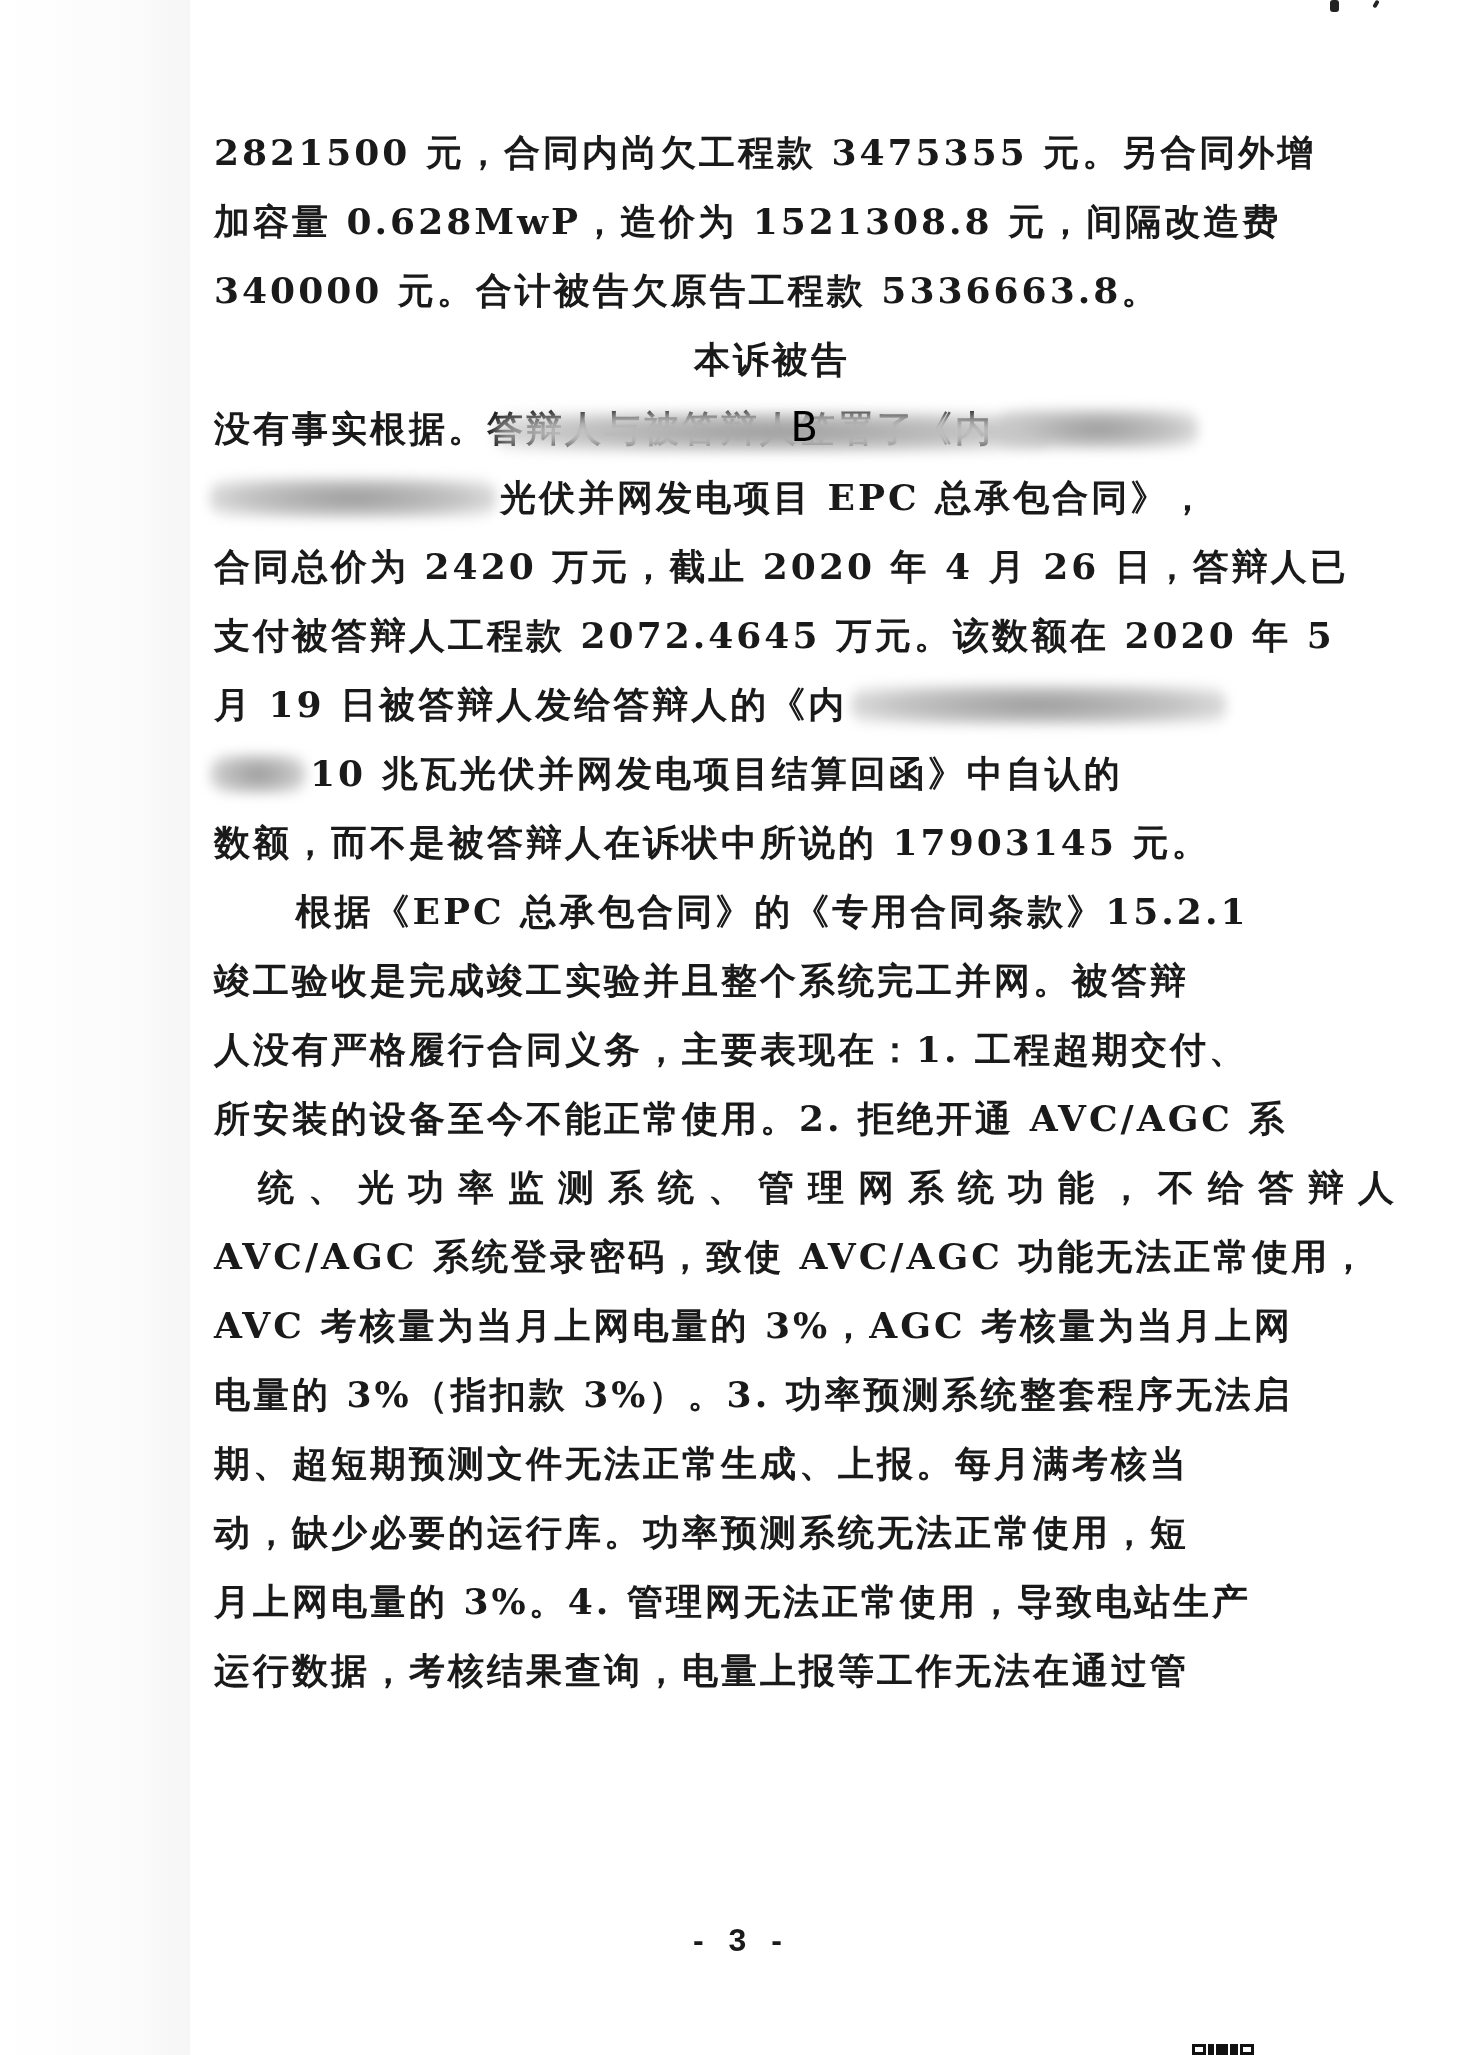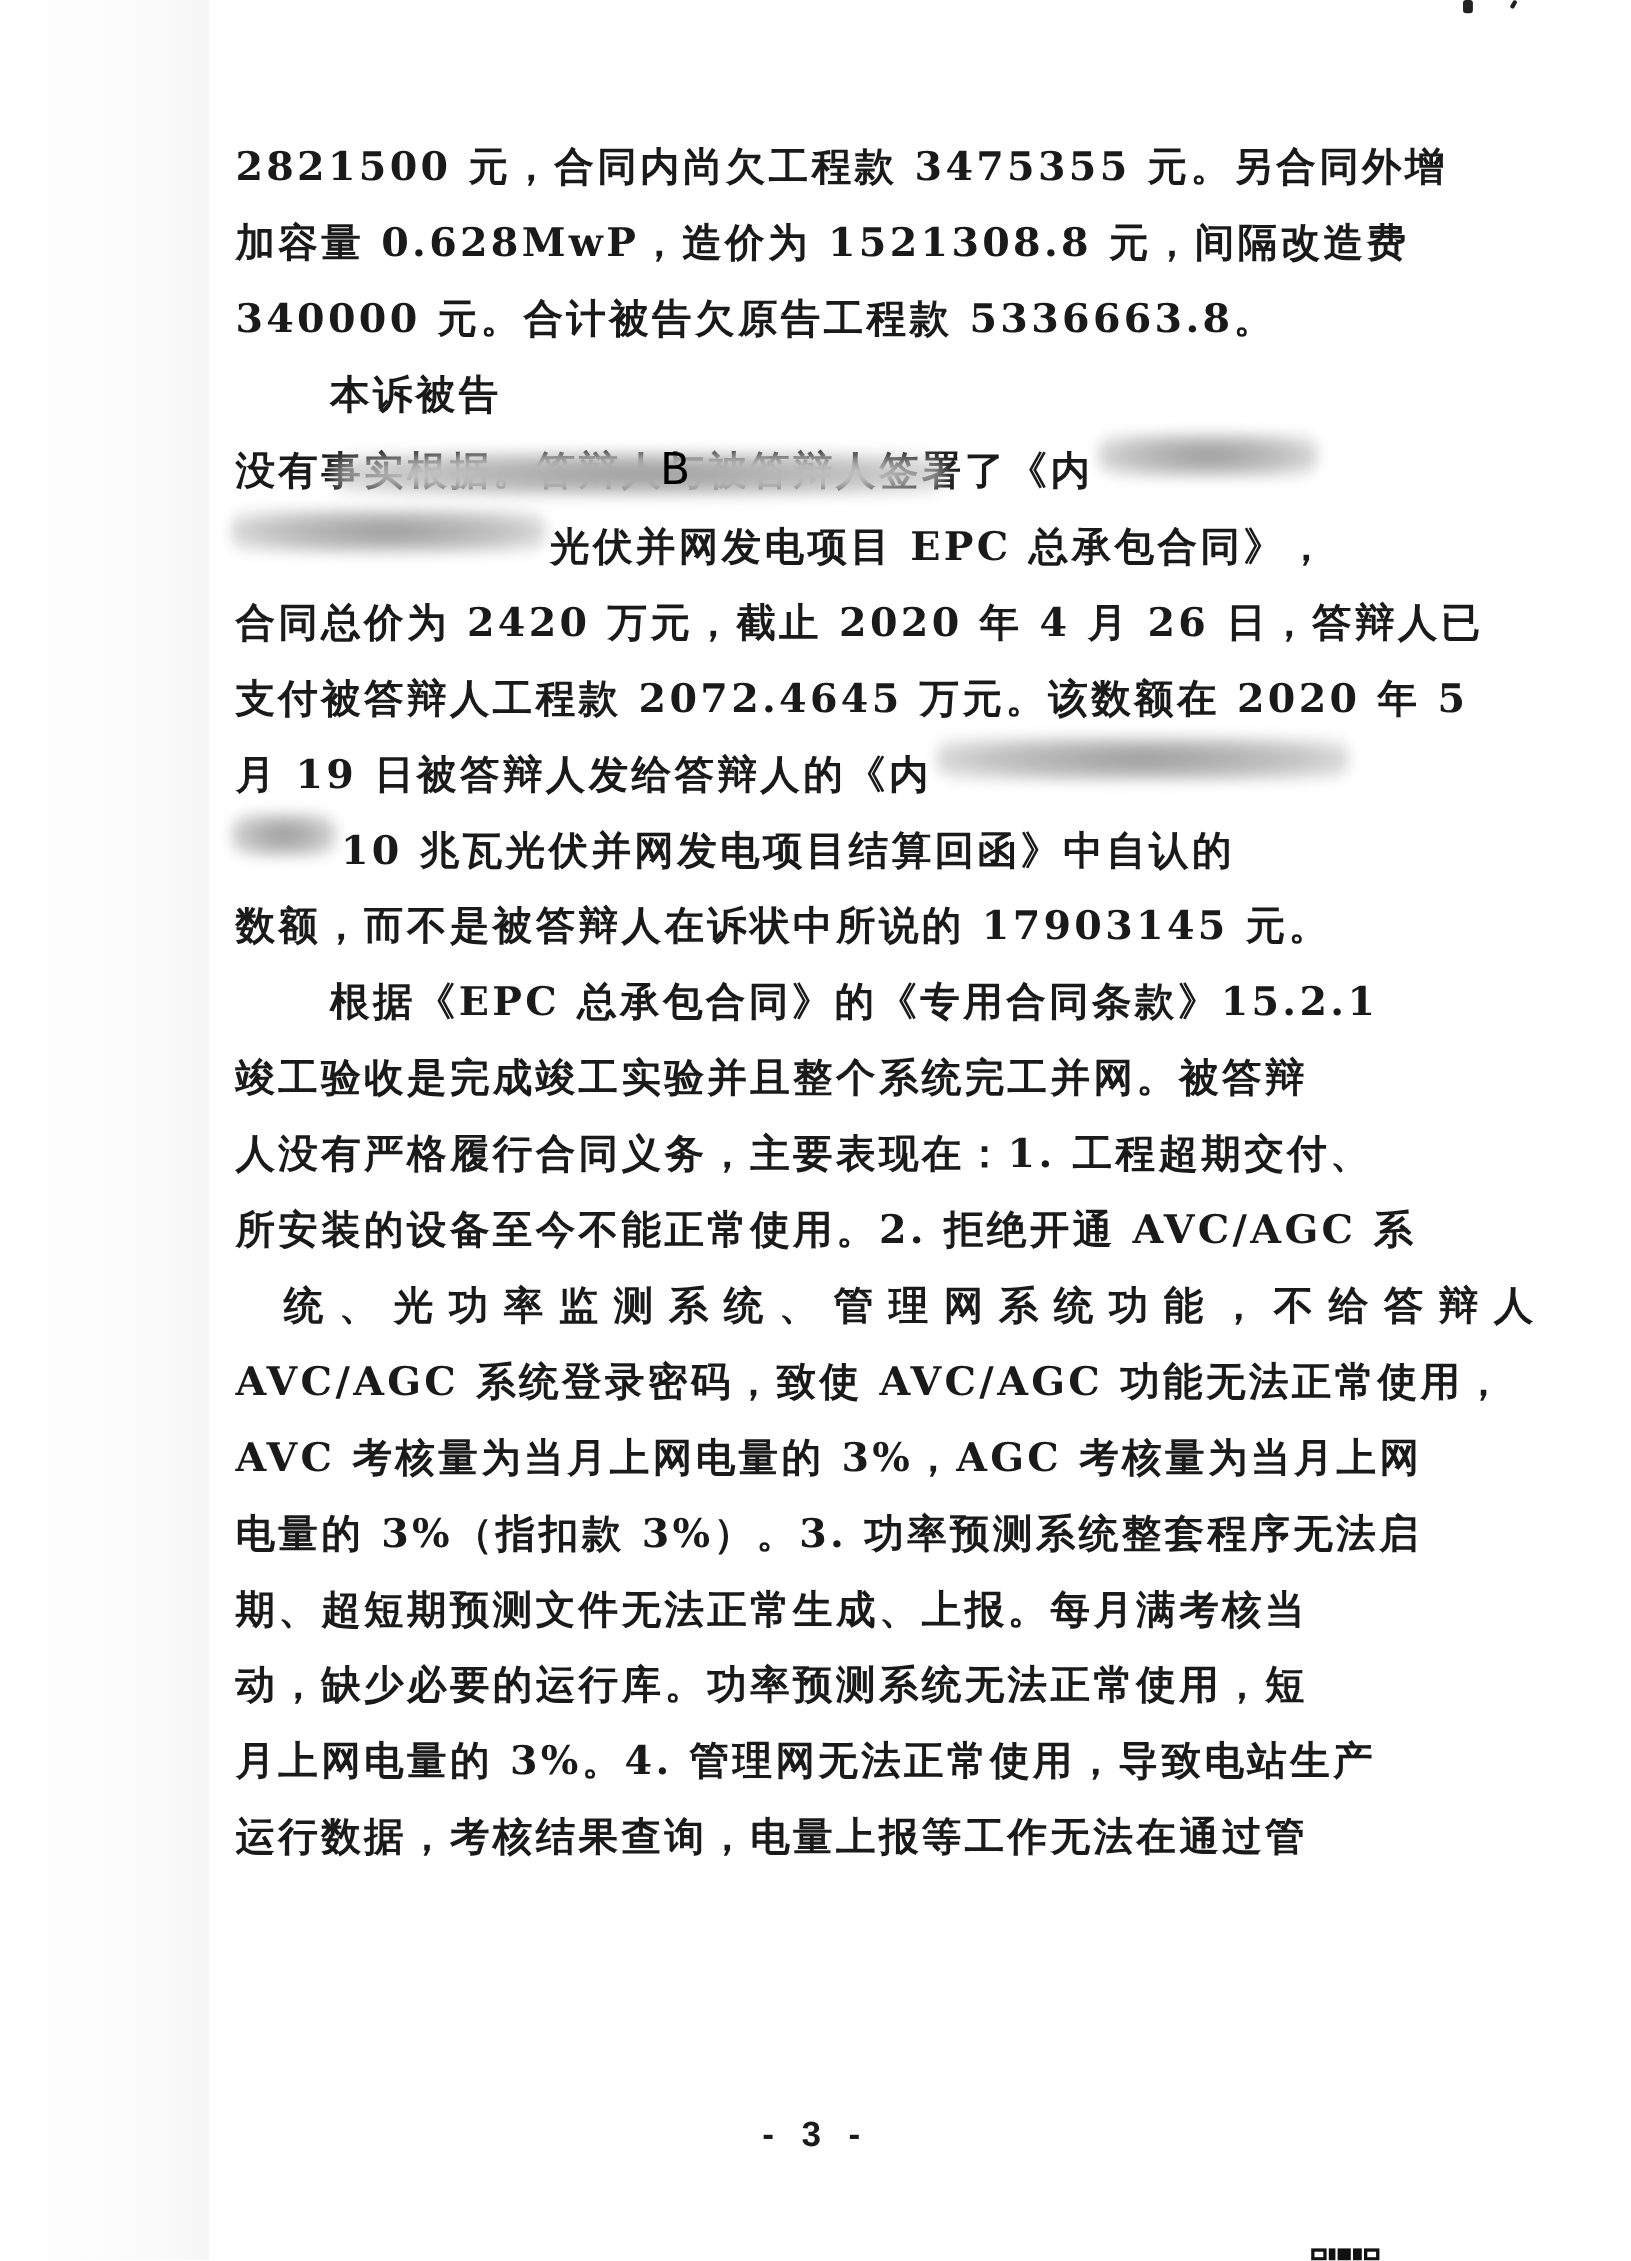--- a/index.html
+++ b/index.html
@@ -22,21 +22,21 @@
     position: absolute; display: block; background: #222; border-radius: 3px;
   }
   .text-block {
     position: absolute; left: 214px; top: 118px; width: 1030px;
   }
   .line {
     height: 69px; line-height: 69px;
     font-size: 36px; font-weight: bold;
     white-space: nowrap;
     letter-spacing: 3px;
-    display: flex; align-items: flex-start;
+    display: flex; align-items: center;
   }
   .line.justify { justify-content: space-between; }
   .indent { padding-left: 86px; flex-direction: column; }
   .redact {
     display: inline-block; height: 40px;
     background: radial-gradient(ellipse at center, #9a9a9a 0%, #c4c4c4 55%, rgba(255,255,255,0) 100%);
     filter: blur(6px);
     vertical-align: middle;
     border-radius: 16px;
     margin: 0 4px;

